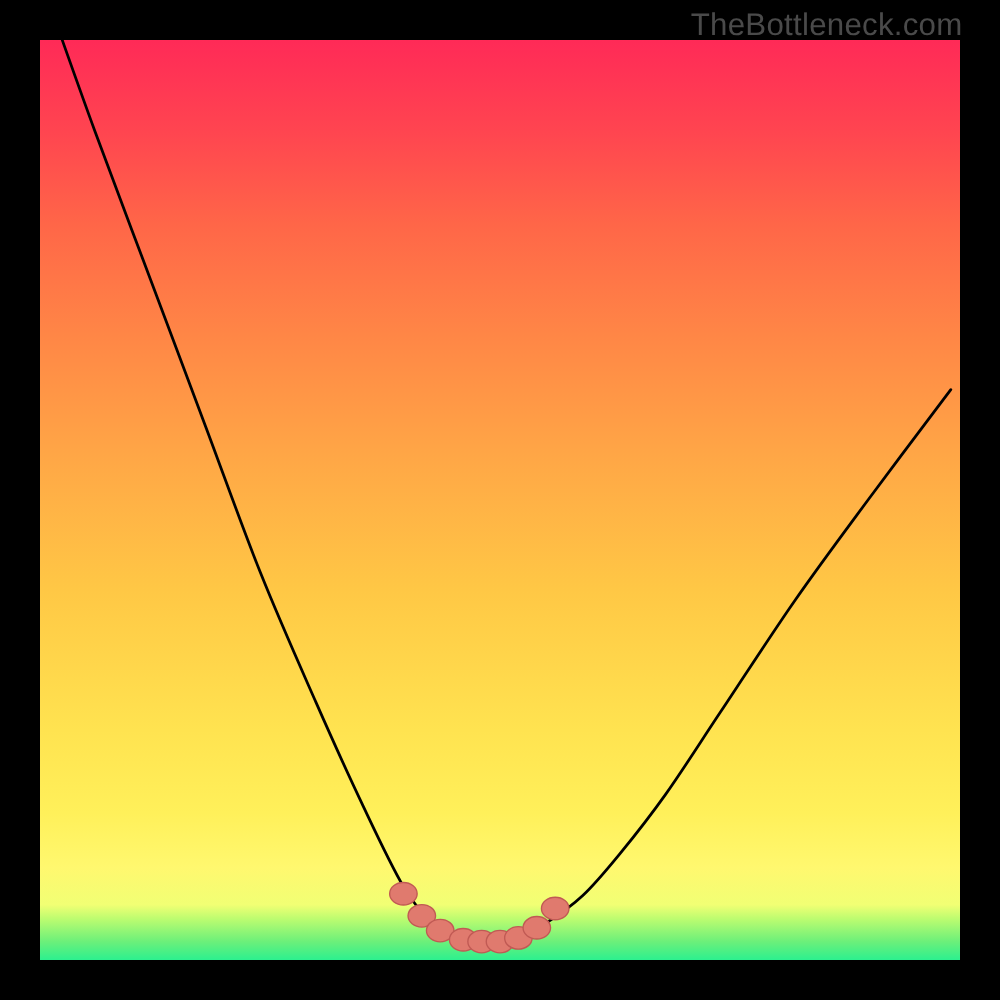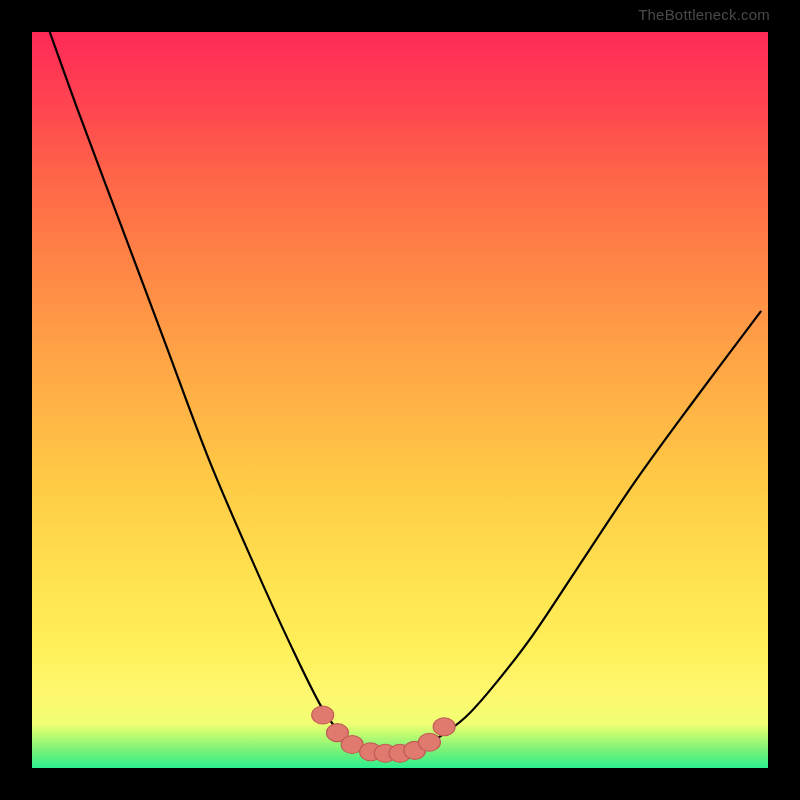--- a/index.html
+++ b/index.html
@@ -40,21 +40,21 @@
         #ff6648 80%,
         #ff4550 90%,
         #ff2a57 100%
       );
   }
   .watermark {
     position: absolute;
     top: 6px;
     right: 30px;
     color: #4a4a4a;
-    font-size: 15px;
+    font-size: 25px;
     font-weight: 500;
     letter-spacing: 0.2px;
     user-select: none;
     margin-left: 42px;
   }
   svg.curve {
     position: absolute;
     top: 0; left: 0;
     width: 736px; height: 736px;
     overflow: visible;

